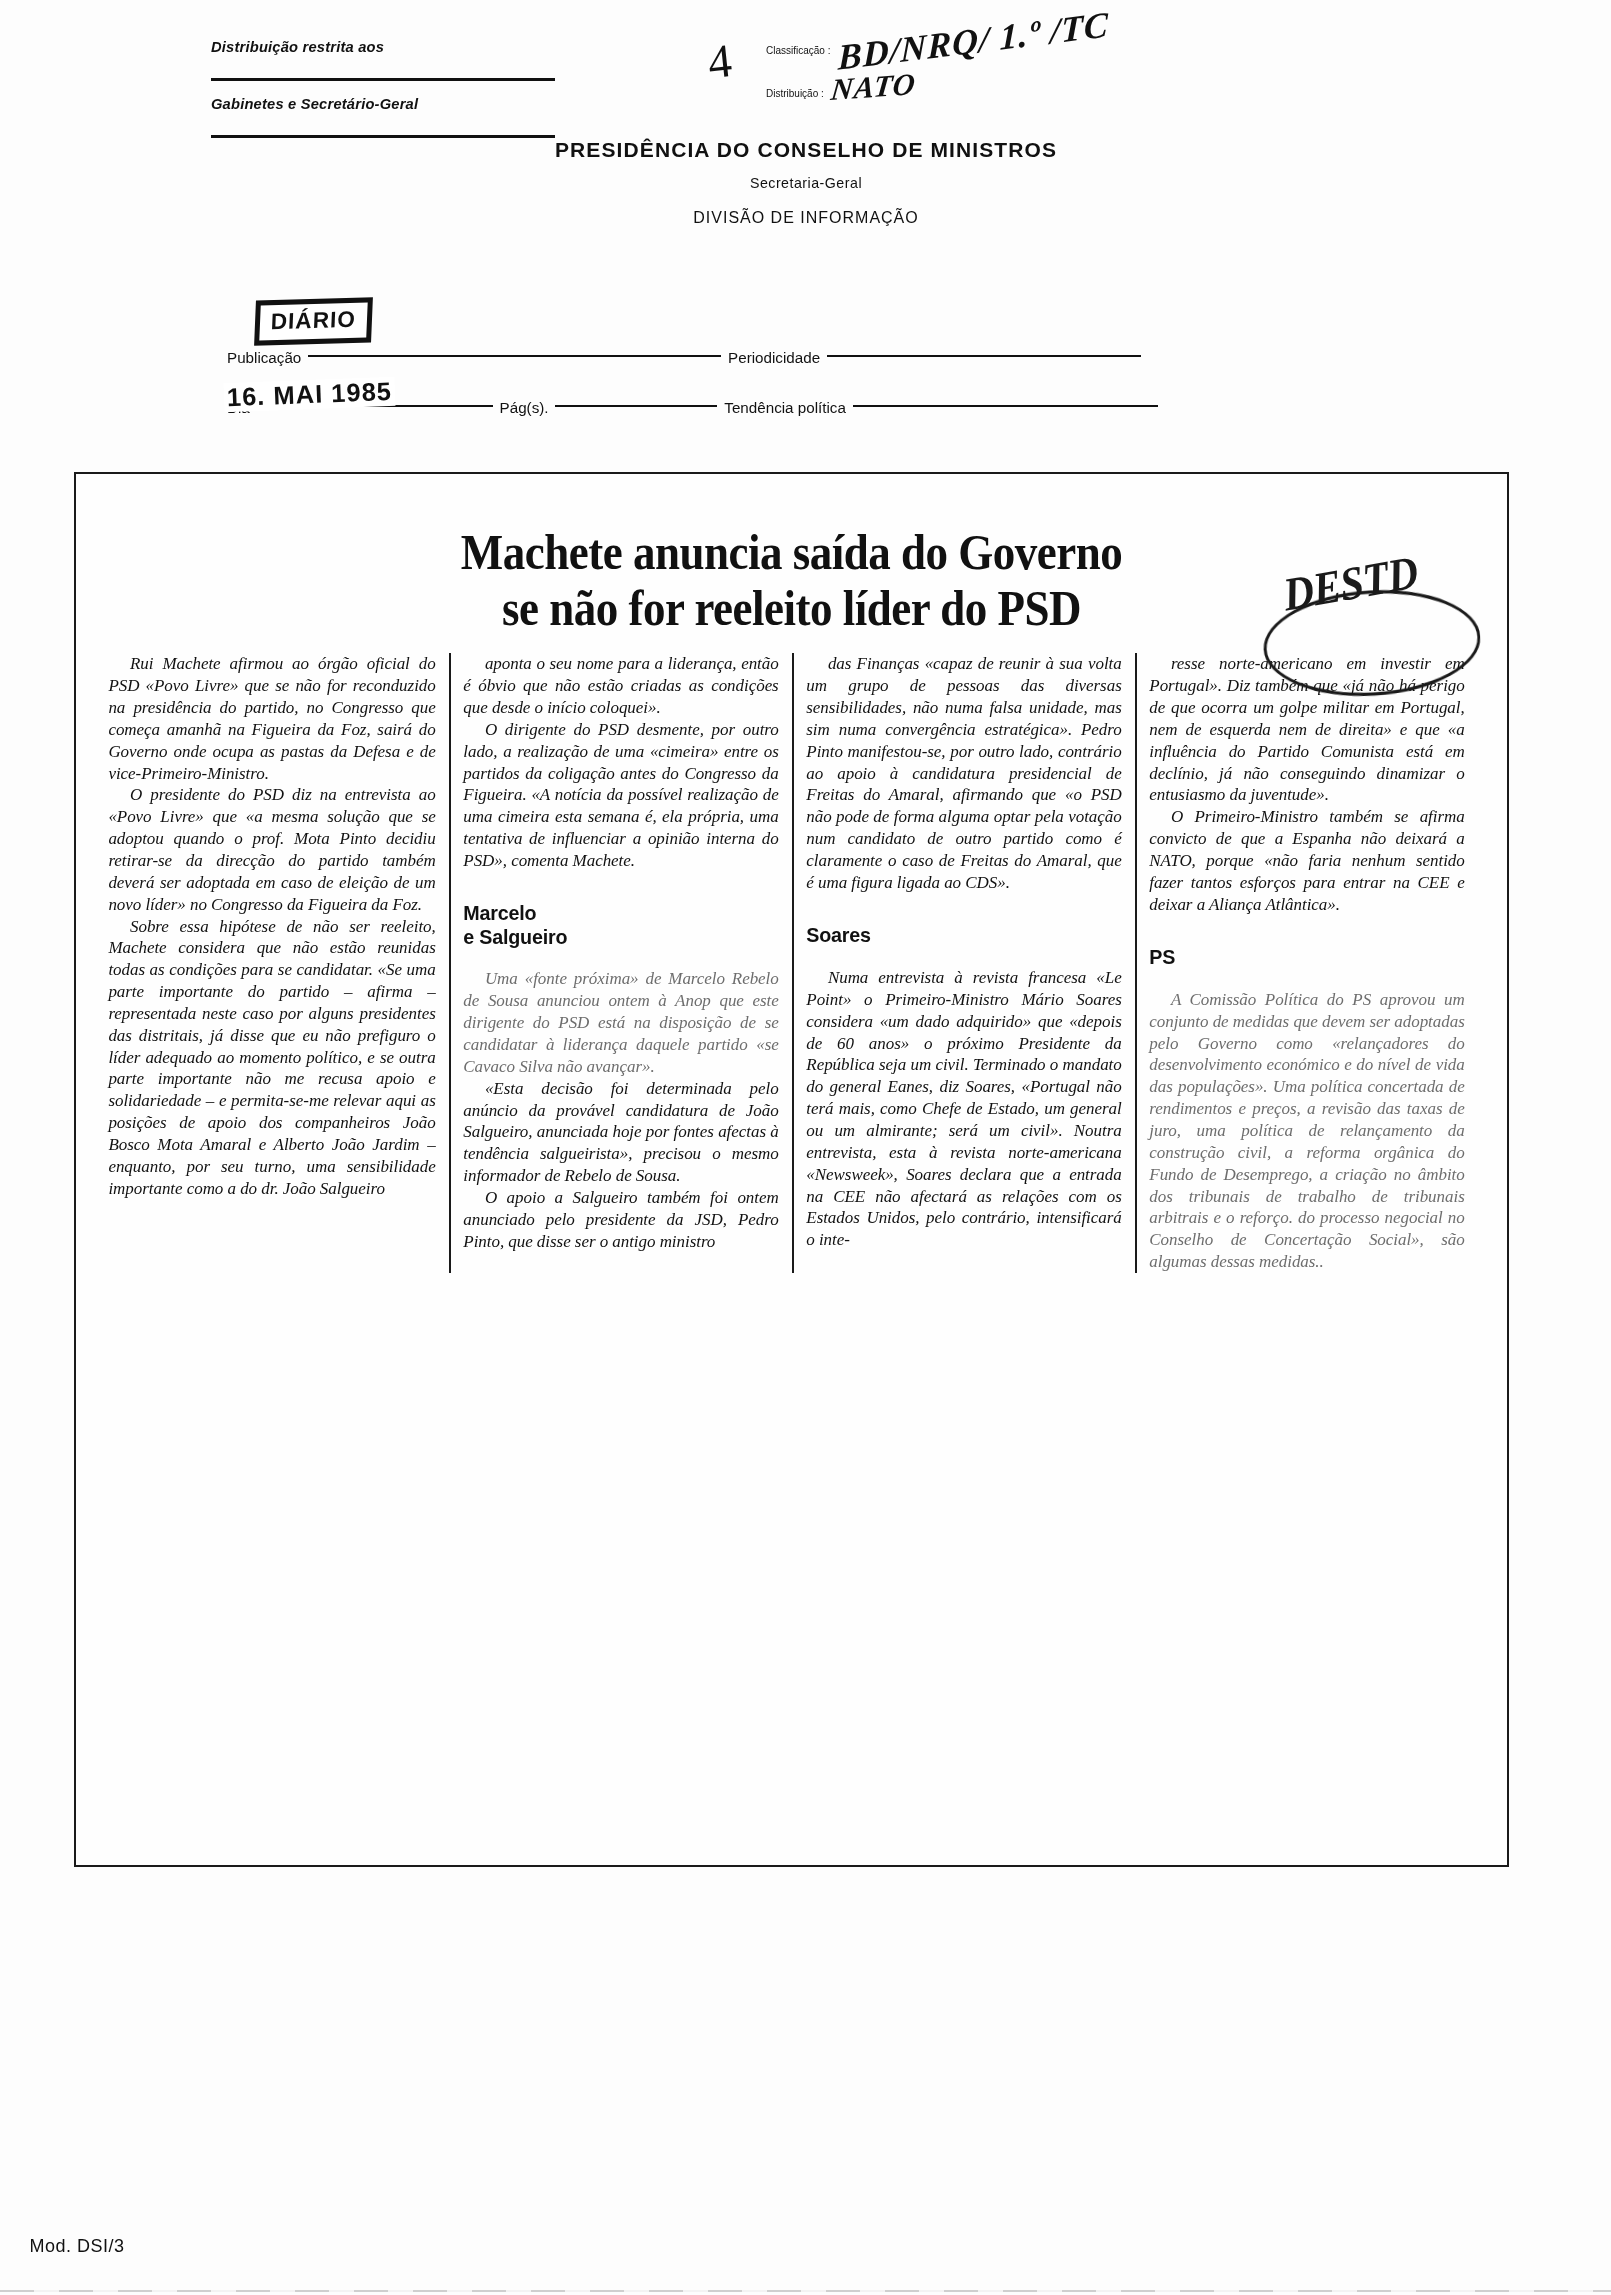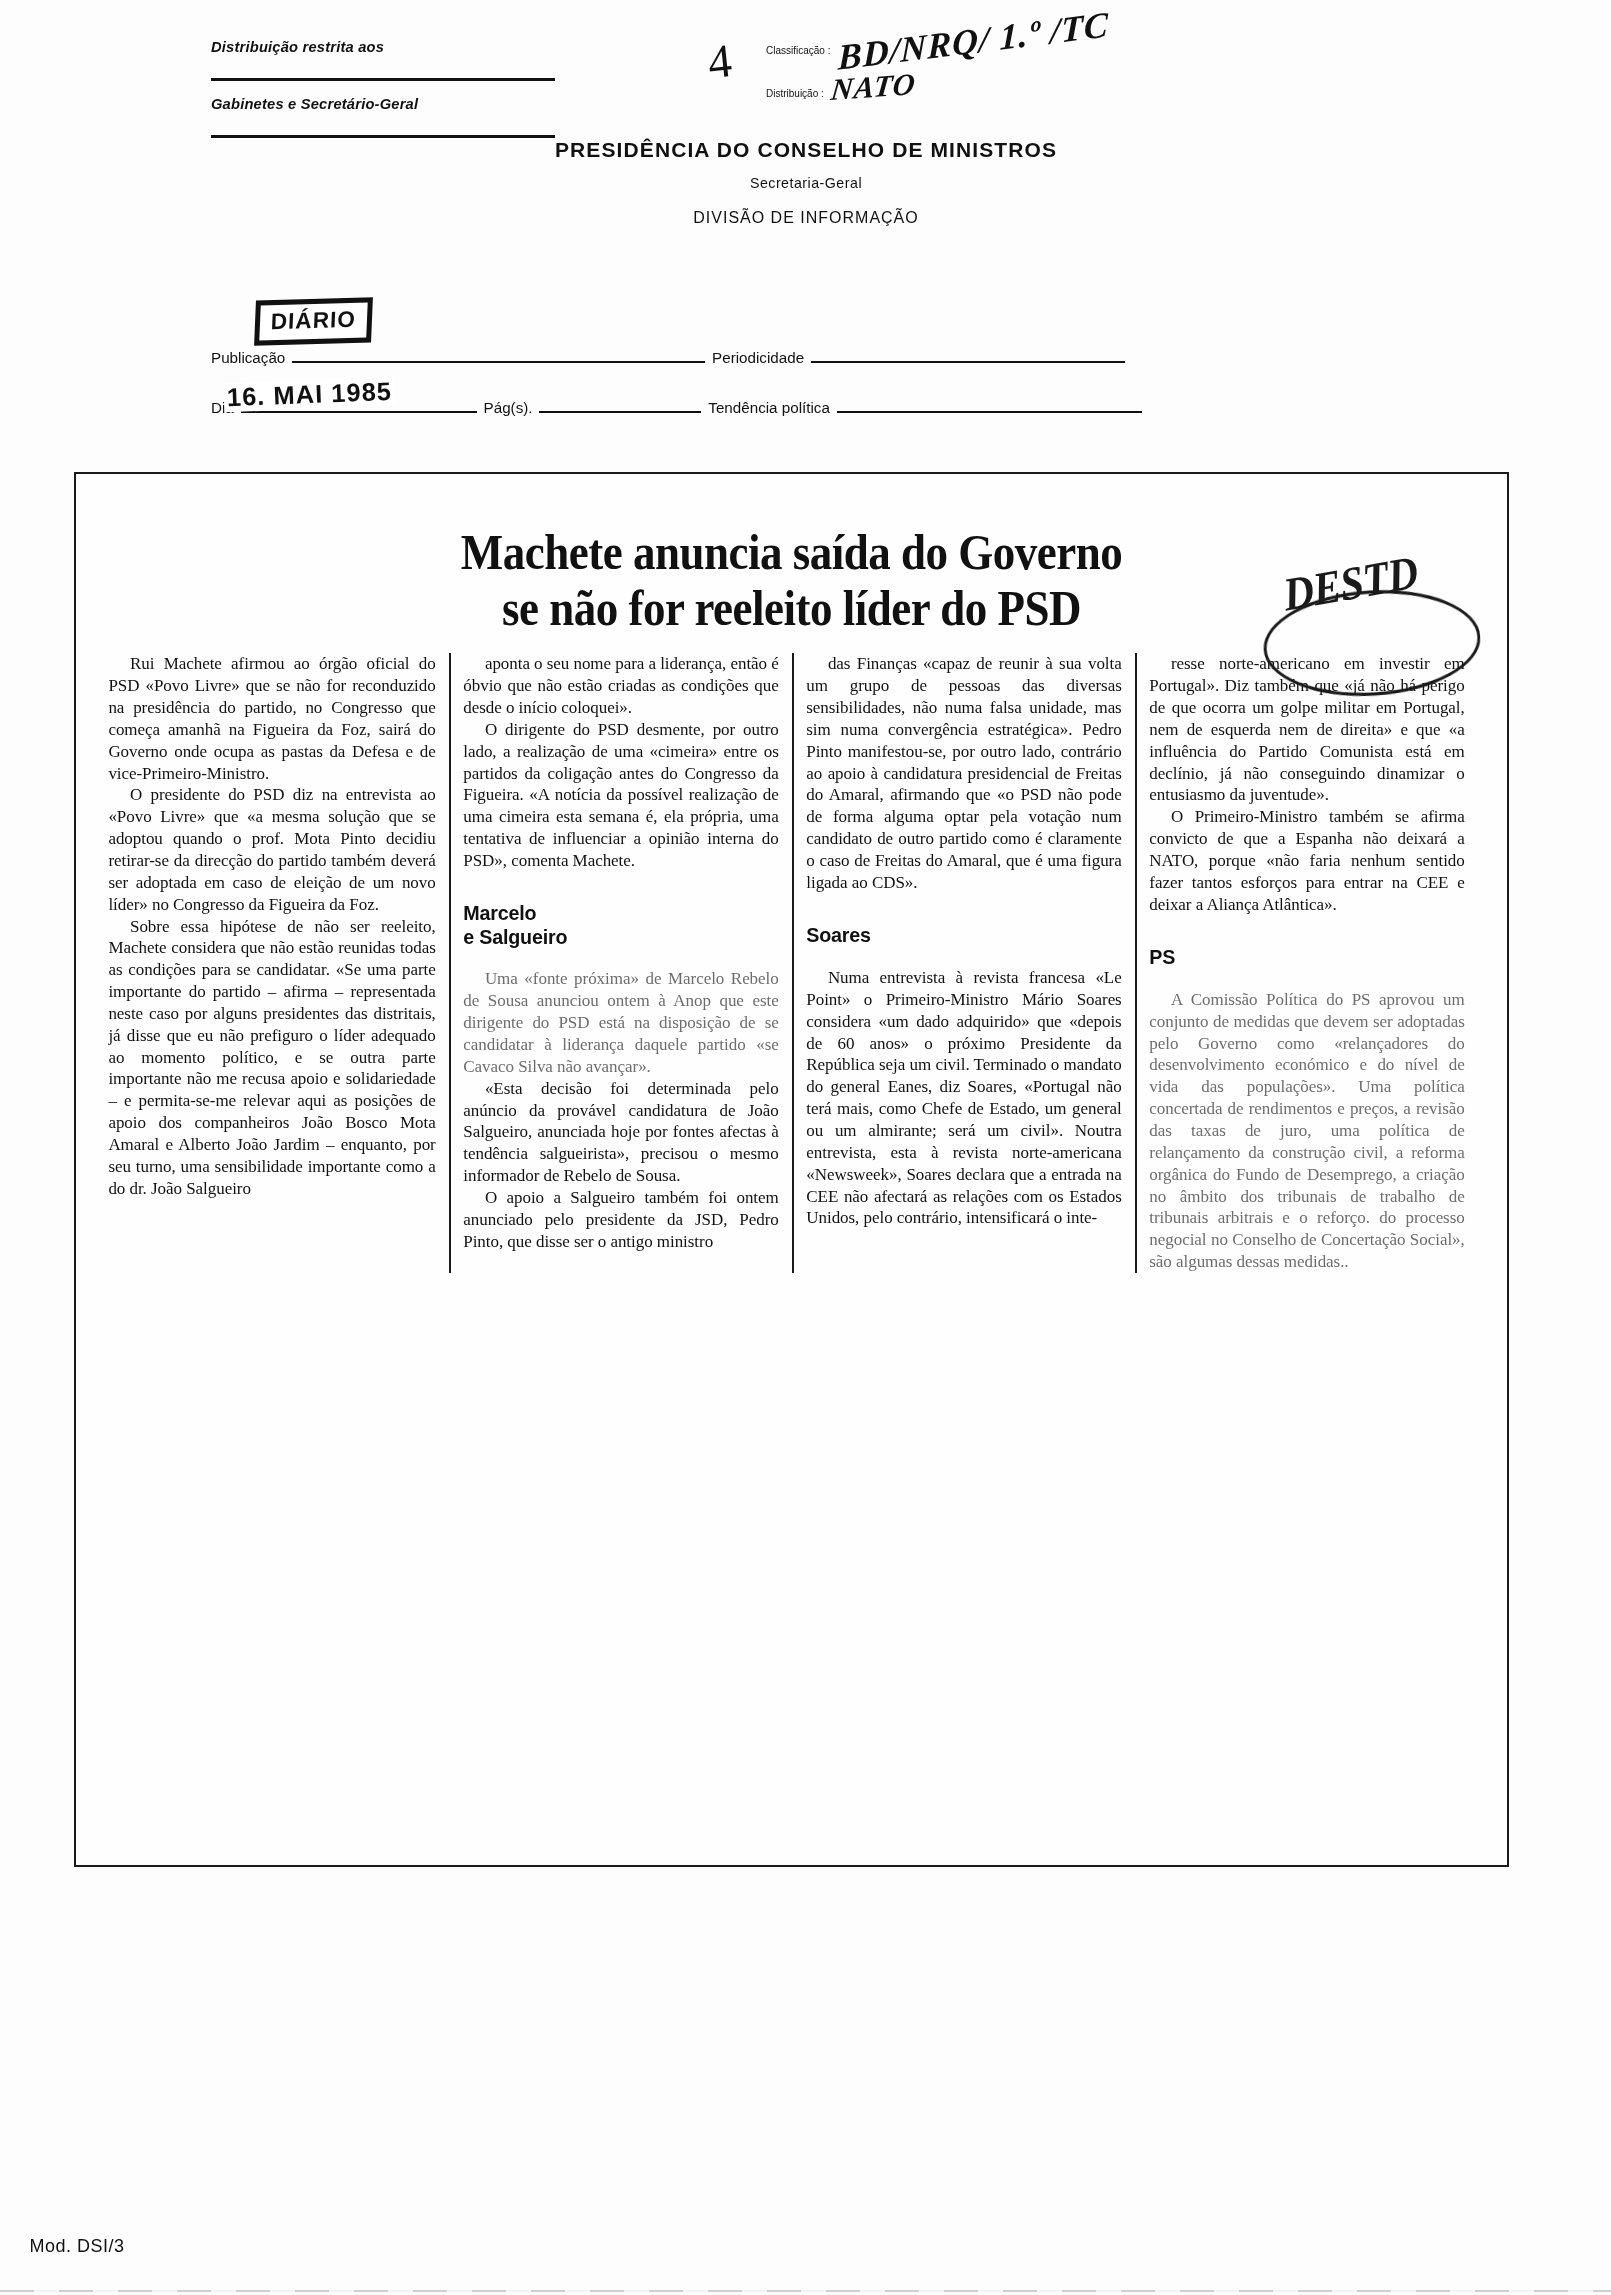--- a/index.html
+++ b/index.html
@@ -134,23 +134,23 @@
     border: 5.4px solid #111;
     padding: 3.9px 10.8px 4.9px 10.8px;
     font-size: 22.6px;
     font-weight: bold;
     letter-spacing: 1px;
     transform: rotate(-1.6deg) skewX(-4deg);
     background: #fff;
   }
   .field-row {
     position: absolute;
-    left: 0; right: 0;
+    left: 16px; right: 0;
     display: flex;
-    align-items: flex-end;
+    align-items: center;
   }
   .field-row.r1 { top: 44px; }
   .field-row.r2 { top: 94px; }
 
   .fl {
     font-size: 15.2px;
     white-space: nowrap;
     padding-bottom: 2px;
   }
   .rule {
@@ -237,20 +237,21 @@
 
   .col p {
     font-family: "Liberation Serif", serif;
     font-size: 17px;
     line-height: 1.285;
     text-align: justify;
     margin: 0;
     text-indent: 21.6px;
     hyphens: none;
     letter-spacing: -0.05px;
+    font-style: italic;
   }
   .col p + p { margin-top: 0; }
 
   .subhead {
     font-family: "Liberation Sans", sans-serif;
     font-weight: bold;
     font-size: 19.7px;
     line-height: 1.18;
     margin: 30.5px 0 19.7px 0;
     letter-spacing: -0.2px;

